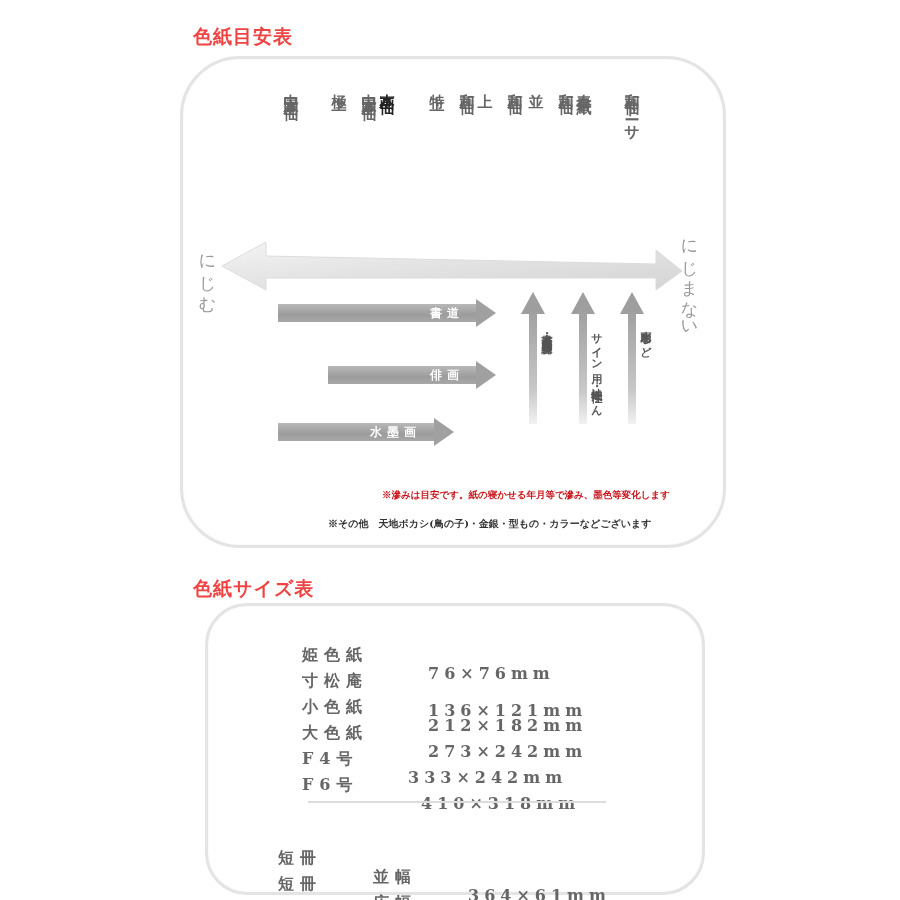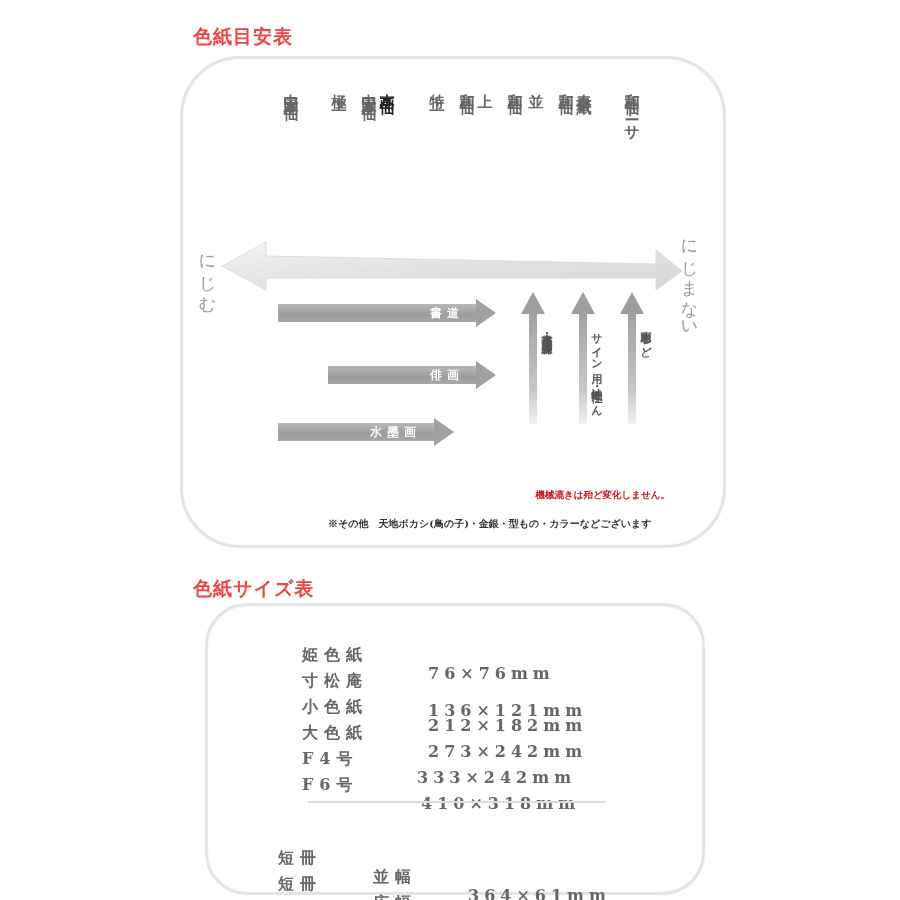--- a/index.html
+++ b/index.html
@@ -97,21 +97,21 @@
 </div>
 <div class="vnote" style="left:591px; top:325px;">サイン用　油性・水性ぺん</div>
 
 <div class="varrow" style="left:628px; top:292px;">
   <div class="head"></div>
   <div class="shaft" style="top:20px; height:112px;"></div>
 </div>
 <div class="vnote" style="left:640px; top:322px;">水彩画など</div>
 
 <div class="note-red" style="left:320px; top:489px; width:350px;">
-  <div>機械漉きは殆ど変化しません。</div>
+  <div>※滲みは目安です。紙の寝かせる年月等で滲み、墨色等変化します</div>
 </div>
 <div class="note-black" style="left:328px; top:517px;">※その他　天地ボカシ(鳥の子)・金銀・型もの・カラーなどございます</div>
 
 <div class="section-title" style="left:193px; top:576px;">色紙サイズ表</div>
 
 <div class="panel" style="left:205px; top:603px; width:494px; height:286px; border-radius:42px;"></div>
 
 <div class="size-row" style="left:302px; top:626px;">
   <span class="name">姫色紙</span>
   <span class="dim" style="left:126px;">76×76mm</span>
@@ -123,21 +123,21 @@
 <div class="size-row" style="left:302px; top:678px;">
   <span class="name">小色紙</span>
   <span class="dim" style="left:126px;">212×182mm</span>
 </div>
 <div class="size-row" style="left:302px; top:704px;">
   <span class="name">大色紙</span>
   <span class="dim" style="left:126px;">273×242mm</span>
 </div>
 <div class="size-row" style="left:302px; top:730px;">
   <span class="name">F4号</span>
-  <span class="dim" style="left:115px;">333×242mm</span>
+  <span class="dim" style="left:106px;">333×242mm</span>
 </div>
 <div class="size-row" style="left:302px; top:756px;text-align:right;">
   <span class="name">F6号</span>
   <span class="dim" style="left:119px;">410×318mm</span>
 </div>
 
 <div class="abs" style="left:308px; top:801px; width:298px; height:2px; background:#dcdcdc;"></div>
 
 <div class="size-row" style="left:278px; top:829px;">
   <span class="name">短冊</span>

